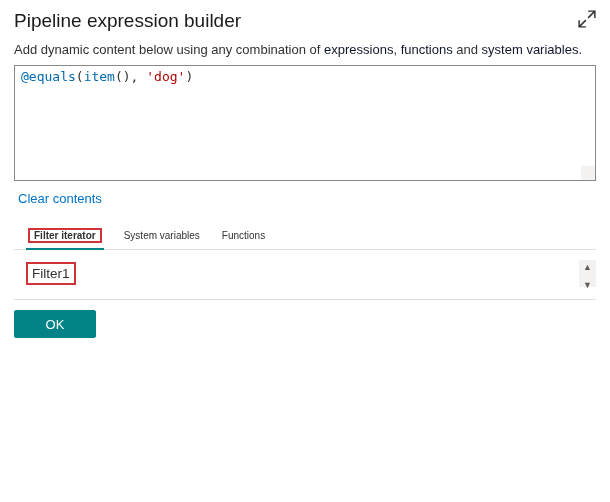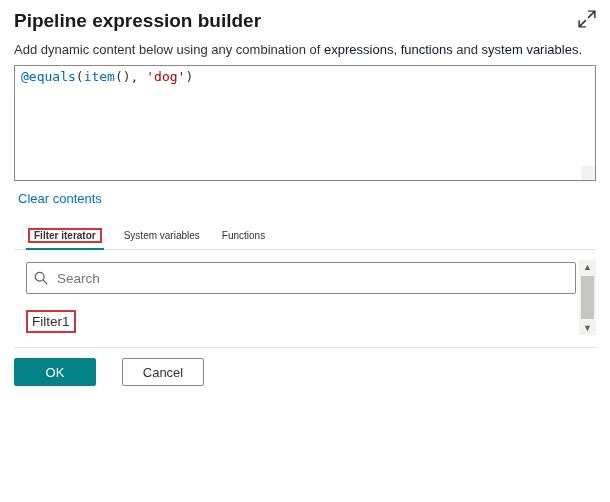--- a/index.html
+++ b/index.html
@@ -1,18 +1,18 @@
 <!DOCTYPE html>
 <html><head>
 <meta charset="utf-8">
 <style>
 * { box-sizing: border-box; margin: 0; padding: 0; }
 body { font-family: "Segoe UI", Arial, sans-serif; font-size: 13px; color: #323130; width: 610px; height: 502px; padding: 10px 14px; background: #fff; }
 .header { display: flex; justify-content: space-between; align-items: flex-start; margin-bottom: 10px; }
-.title { font-size: 19px; font-weight: 700; color: #1b1a19; }
+.title { font-size: 19px; font-weight: 400; color: #1b1a19; }
 .expand-icon { width: 18px; height: 18px; cursor: pointer; }
 .subtitle { font-size: 13px; color: #323130; margin-bottom: 8px; }
 .link { color: #0f172a; cursor: pointer; }
 .editor { width: 100%; height: 116px; border: 1px solid #8a8886; background: #fff; position: relative; overflow: hidden; }
 .editor-content { padding: 3px 6px; font-family: Consolas, monospace; font-size: 13px; white-space: pre; }
 .tok-at { color: #006ab1; }
 .tok-fn { color: #006ab1; }
 .tok-str { color: #b00000; }
 .clear { color: #0072c6; font-size: 13px; margin: 10px 4px 16px; cursor: pointer; display: inline-block; }
 .tabs { display: flex; gap: 18px; border-bottom: 1px solid #e1dfdd; padding: 0 12px; margin-bottom: 10px; }
@@ -60,37 +60,29 @@
 <span class="clear">Clear contents</span>
 
 <div class="tabs">
   <div class="tab active"><span class="red-box">Filter iterator</span></div>
   <div class="tab">System variables</div>
   <div class="tab">Functions</div>
 </div>
 
 <div class="scroll-area">
   <div class="scroll-content">
-    <div class="search-wrap">
-      <svg class="search-icon" viewBox="0 0 16 16" fill="none" stroke="#605e5c" stroke-width="1.4">
-          <circle cx="6.5" cy="6.5" r="5"></circle>
-          <path d="M10.5 10.5 L15 15"></path>
-        </svg>
-      <input class="search-input" placeholder="Search" style="">
-    </div>
     <div>
       <span class="list-item red-box">Filter1</span>
     </div>
   </div>
   <div class="scrollbar">
     <div class="arrow">▲</div>
     <div class="thumb"></div>
     <div class="arrow">▼</div>
   </div>
 </div>
 
 <div class="footer">
   <button class="btn btn-primary">OK</button>
-  <button class="btn btn-secondary">Cancel</button>
 </div>
 
 
 
 
 </body></html>

